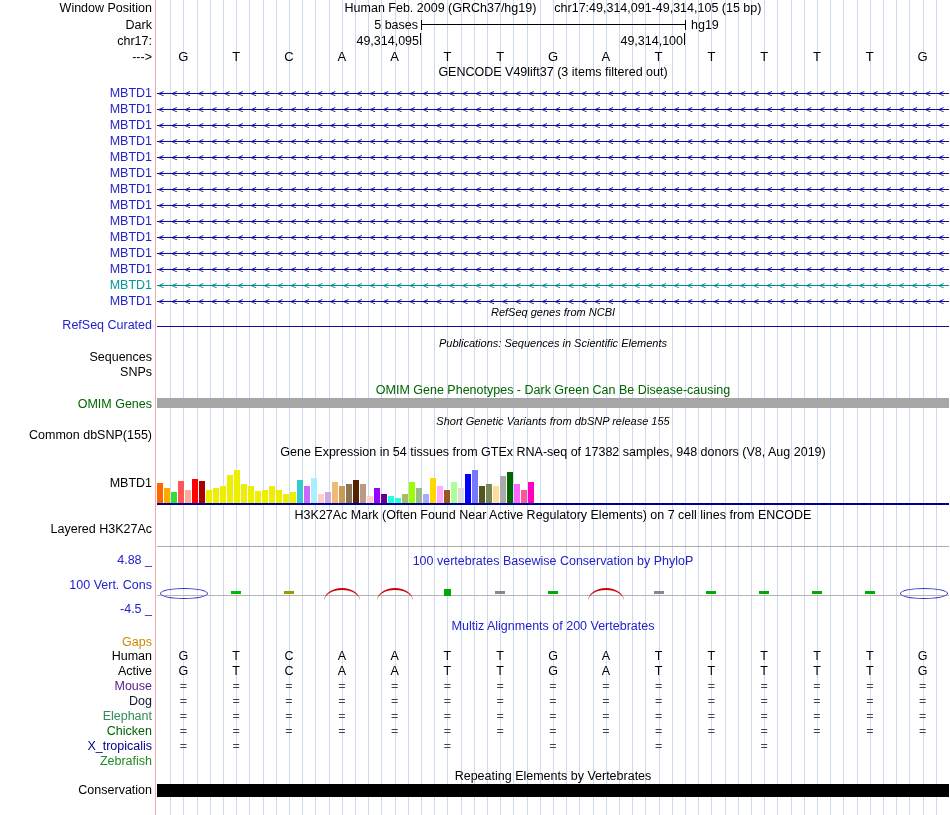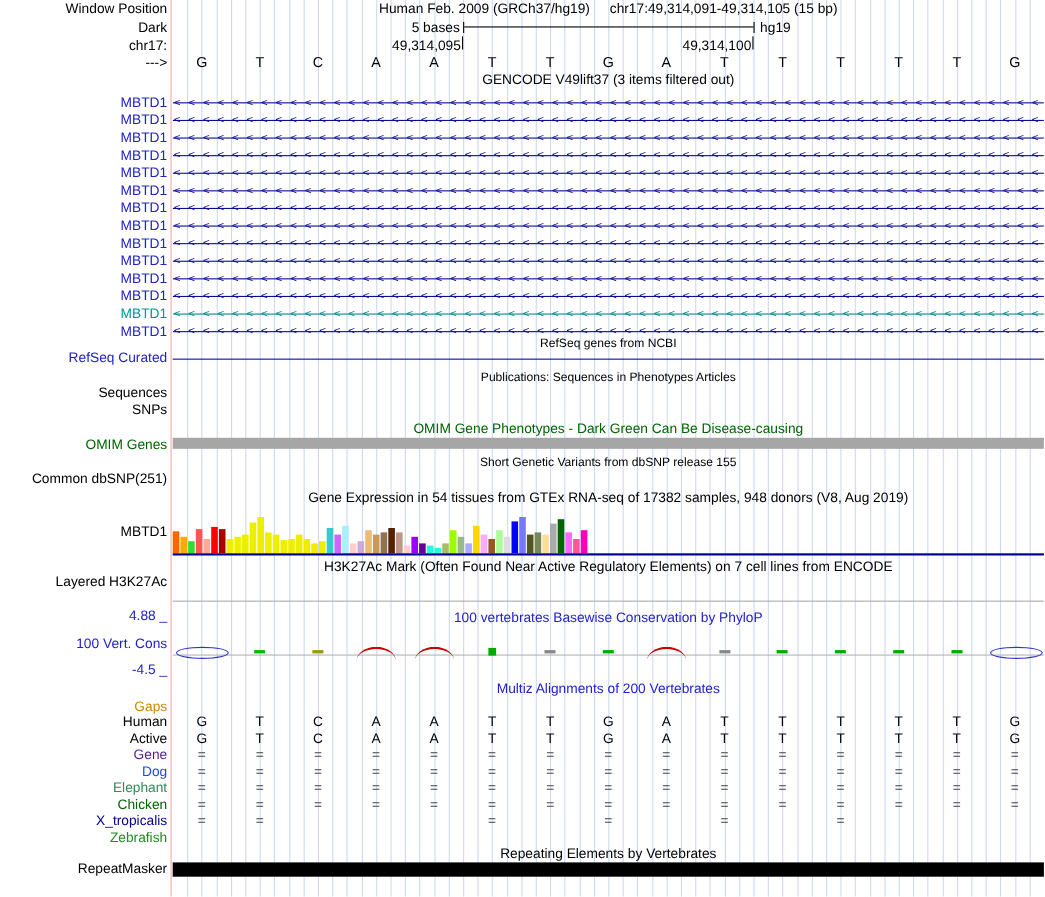--- a/index.html
+++ b/index.html
@@ -5,21 +5,21 @@
   html,body{margin:0;padding:0;}
   body{
     position:relative;width:950px;height:815px;overflow:hidden;background:#fff;color:#000;
     font-family:"Liberation Sans","DejaVu Sans",sans-serif;font-size:12.5px;
   }
   .layer{position:absolute;inset:0;}
   .vline{position:absolute;top:0;bottom:0;width:1px;}
   .lbl{position:absolute;right:798px;white-space:nowrap;line-height:13px;}
   .pos{position:absolute;white-space:nowrap;line-height:13px;}
   .center-title{position:absolute;left:157px;width:792px;text-align:center;line-height:13px;}
-  .small{font-size:11px;}
+  .small{font-size:11px;font-style:italic;}
   .blue{color:#2222cc;}
   .green{color:#006400;}
   .tick{position:absolute;width:1px;height:12px;background:#000;}
   .scale-bar{position:absolute;left:421px;top:20px;width:263px;height:10px;border-left:1px solid #000;border-right:1px solid #000;}
   .scale-bar .hline{position:absolute;left:0;right:0;top:4px;height:1px;background:#000;}
   .base{position:absolute;top:50px;transform:translateX(-50%);font-size:13px;line-height:14px;}
   .generow{position:absolute;left:157px;width:792px;height:13px;overflow:hidden;}
   .geneline{position:absolute;left:0;right:0;top:6px;height:1px;background:currentColor;}
   .genearrows{position:absolute;left:1px;top:0;white-space:nowrap;font-family:"DejaVu Sans Mono",monospace;
     font-size:10px;line-height:13px;letter-spacing:7.2px;color:currentColor;}
@@ -206,30 +206,30 @@
     <div class="generow" style="top: 295px; color: rgb(12, 12, 150);">
       <div class="geneline"></div>
       <div class="genearrows">&lt;&lt;&lt;&lt;&lt;&lt;&lt;&lt;&lt;&lt;&lt;&lt;&lt;&lt;&lt;&lt;&lt;&lt;&lt;&lt;&lt;&lt;&lt;&lt;&lt;&lt;&lt;&lt;&lt;&lt;&lt;&lt;&lt;&lt;&lt;&lt;&lt;&lt;&lt;&lt;&lt;&lt;&lt;&lt;&lt;&lt;&lt;&lt;&lt;&lt;&lt;&lt;&lt;&lt;&lt;&lt;&lt;&lt;&lt;&lt;</div>
     </div>
   </div>
 
 <div class="center-title small" style="top:306px">RefSeq genes from NCBI</div>
 <span class="lbl blue" style="top:319px">RefSeq Curated</span>
 <div class="fullline" style="top:326px;height:1px;background:#0c0c96"></div>
 
-<div class="center-title small" style="top:337px">Publications: Sequences in Phenotypes Articles</div>
+<div class="center-title small" style="top:337px">Publications: Sequences in Scientific Elements</div>
 <span class="lbl" style="top:351px">Sequences</span>
 <span class="lbl" style="top:366px">SNPs</span>
 
 <div class="center-title green" style="top:384px">OMIM Gene Phenotypes - Dark Green Can Be Disease-causing</div>
 <span class="lbl green" style="top:398px">OMIM Genes</span>
 <div class="fullline" style="top:398px;height:10px;background:#a6a6a6"></div>
 
 <div class="center-title small" style="top:415px">Short Genetic Variants from dbSNP release 155</div>
-<span class="lbl" style="top:429px">Common dbSNP(251)</span>
+<span class="lbl" style="top:429px">Common dbSNP(155)</span>
 
 <div class="center-title" style="top:446px">Gene Expression in 54 tissues from GTEx RNA-seq of 17382 samples, 948 donors (V8, Aug 2019)</div>
 <span class="lbl" style="top:477px">MBTD1</span>
 <div id="gtex-bars" style="position:absolute;left:157px;top:461px;width:792px;height:42px">
     <div class="bar" style="left: 0px; height: 20px; background: rgb(255, 102, 0);"></div>
     <div class="bar" style="left: 7px; height: 15px; background: rgb(255, 170, 0);"></div>
     <div class="bar" style="left: 14px; height: 11px; background: rgb(51, 221, 51);"></div>
     <div class="bar" style="left: 21px; height: 22px; background: rgb(255, 85, 85);"></div>
     <div class="bar" style="left: 28px; height: 13px; background: rgb(255, 170, 153);"></div>
     <div class="bar" style="left: 35px; height: 24px; background: rgb(255, 0, 0);"></div>
@@ -339,37 +339,37 @@
     <span class="cell" style="left: 447.4px; top: 665px; color: rgb(0, 0, 0);">T</span>
     <span class="cell" style="left: 500.2px; top: 665px; color: rgb(0, 0, 0);">T</span>
     <span class="cell" style="left: 553px; top: 665px; color: rgb(0, 0, 0);">G</span>
     <span class="cell" style="left: 605.8px; top: 665px; color: rgb(0, 0, 0);">A</span>
     <span class="cell" style="left: 658.6px; top: 665px; color: rgb(0, 0, 0);">T</span>
     <span class="cell" style="left: 711.4px; top: 665px; color: rgb(0, 0, 0);">T</span>
     <span class="cell" style="left: 764.2px; top: 665px; color: rgb(0, 0, 0);">T</span>
     <span class="cell" style="left: 817px; top: 665px; color: rgb(0, 0, 0);">T</span>
     <span class="cell" style="left: 869.8px; top: 665px; color: rgb(0, 0, 0);">T</span>
     <span class="cell" style="left: 922.6px; top: 665px; color: rgb(0, 0, 0);">G</span>
-    <span class="lbl" style="top: 680px; color: rgb(85, 26, 139);">Gene</span>
+    <span class="lbl" style="top: 680px; color: rgb(85, 26, 139);">Mouse</span>
     <span class="cell" style="left: 183.4px; top: 680px; color: rgb(68, 68, 68);">=</span>
     <span class="cell" style="left: 236.2px; top: 680px; color: rgb(68, 68, 68);">=</span>
     <span class="cell" style="left: 289px; top: 680px; color: rgb(68, 68, 68);">=</span>
     <span class="cell" style="left: 341.8px; top: 680px; color: rgb(68, 68, 68);">=</span>
     <span class="cell" style="left: 394.6px; top: 680px; color: rgb(68, 68, 68);">=</span>
     <span class="cell" style="left: 447.4px; top: 680px; color: rgb(68, 68, 68);">=</span>
     <span class="cell" style="left: 500.2px; top: 680px; color: rgb(68, 68, 68);">=</span>
     <span class="cell" style="left: 553px; top: 680px; color: rgb(68, 68, 68);">=</span>
     <span class="cell" style="left: 605.8px; top: 680px; color: rgb(68, 68, 68);">=</span>
     <span class="cell" style="left: 658.6px; top: 680px; color: rgb(68, 68, 68);">=</span>
     <span class="cell" style="left: 711.4px; top: 680px; color: rgb(68, 68, 68);">=</span>
     <span class="cell" style="left: 764.2px; top: 680px; color: rgb(68, 68, 68);">=</span>
     <span class="cell" style="left: 817px; top: 680px; color: rgb(68, 68, 68);">=</span>
     <span class="cell" style="left: 869.8px; top: 680px; color: rgb(68, 68, 68);">=</span>
     <span class="cell" style="left: 922.6px; top: 680px; color: rgb(68, 68, 68);">=</span>
-    <span class="lbl" style="top: 695px; color: #1d4ed8;">Dog</span>
+    <span class="lbl" style="top: 695px; color: #0f172a;">Dog</span>
     <span class="cell" style="left: 183.4px; top: 695px; color: rgb(68, 68, 68);">=</span>
     <span class="cell" style="left: 236.2px; top: 695px; color: rgb(68, 68, 68);">=</span>
     <span class="cell" style="left: 289px; top: 695px; color: rgb(68, 68, 68);">=</span>
     <span class="cell" style="left: 341.8px; top: 695px; color: rgb(68, 68, 68);">=</span>
     <span class="cell" style="left: 394.6px; top: 695px; color: rgb(68, 68, 68);">=</span>
     <span class="cell" style="left: 447.4px; top: 695px; color: rgb(68, 68, 68);">=</span>
     <span class="cell" style="left: 500.2px; top: 695px; color: rgb(68, 68, 68);">=</span>
     <span class="cell" style="left: 553px; top: 695px; color: rgb(68, 68, 68);">=</span>
     <span class="cell" style="left: 605.8px; top: 695px; color: rgb(68, 68, 68);">=</span>
     <span class="cell" style="left: 658.6px; top: 695px; color: rgb(68, 68, 68);">=</span>
@@ -414,14 +414,14 @@
     <span class="cell" style="left: 183.4px; top: 740px; color: rgb(68, 68, 68);">=</span>
     <span class="cell" style="left: 236.2px; top: 740px; color: rgb(68, 68, 68);">=</span>
     <span class="cell" style="left: 447.4px; top: 740px; color: rgb(68, 68, 68);">=</span>
     <span class="cell" style="left: 553px; top: 740px; color: rgb(68, 68, 68);">=</span>
     <span class="cell" style="left: 658.6px; top: 740px; color: rgb(68, 68, 68);">=</span>
     <span class="cell" style="left: 764.2px; top: 740px; color: rgb(68, 68, 68);">=</span>
     <span class="lbl" style="top: 755px; color: rgb(34, 139, 34);">Zebrafish</span>
   </div>
 
 <div class="center-title" style="top:770px">Repeating Elements by Vertebrates</div>
-<span class="lbl" style="top:784px">RepeatMasker</span>
+<span class="lbl" style="top:784px">Conservation</span>
 <div class="fullline" style="top:784px;height:13px;background:#000000"></div>
 
 </body></html>

